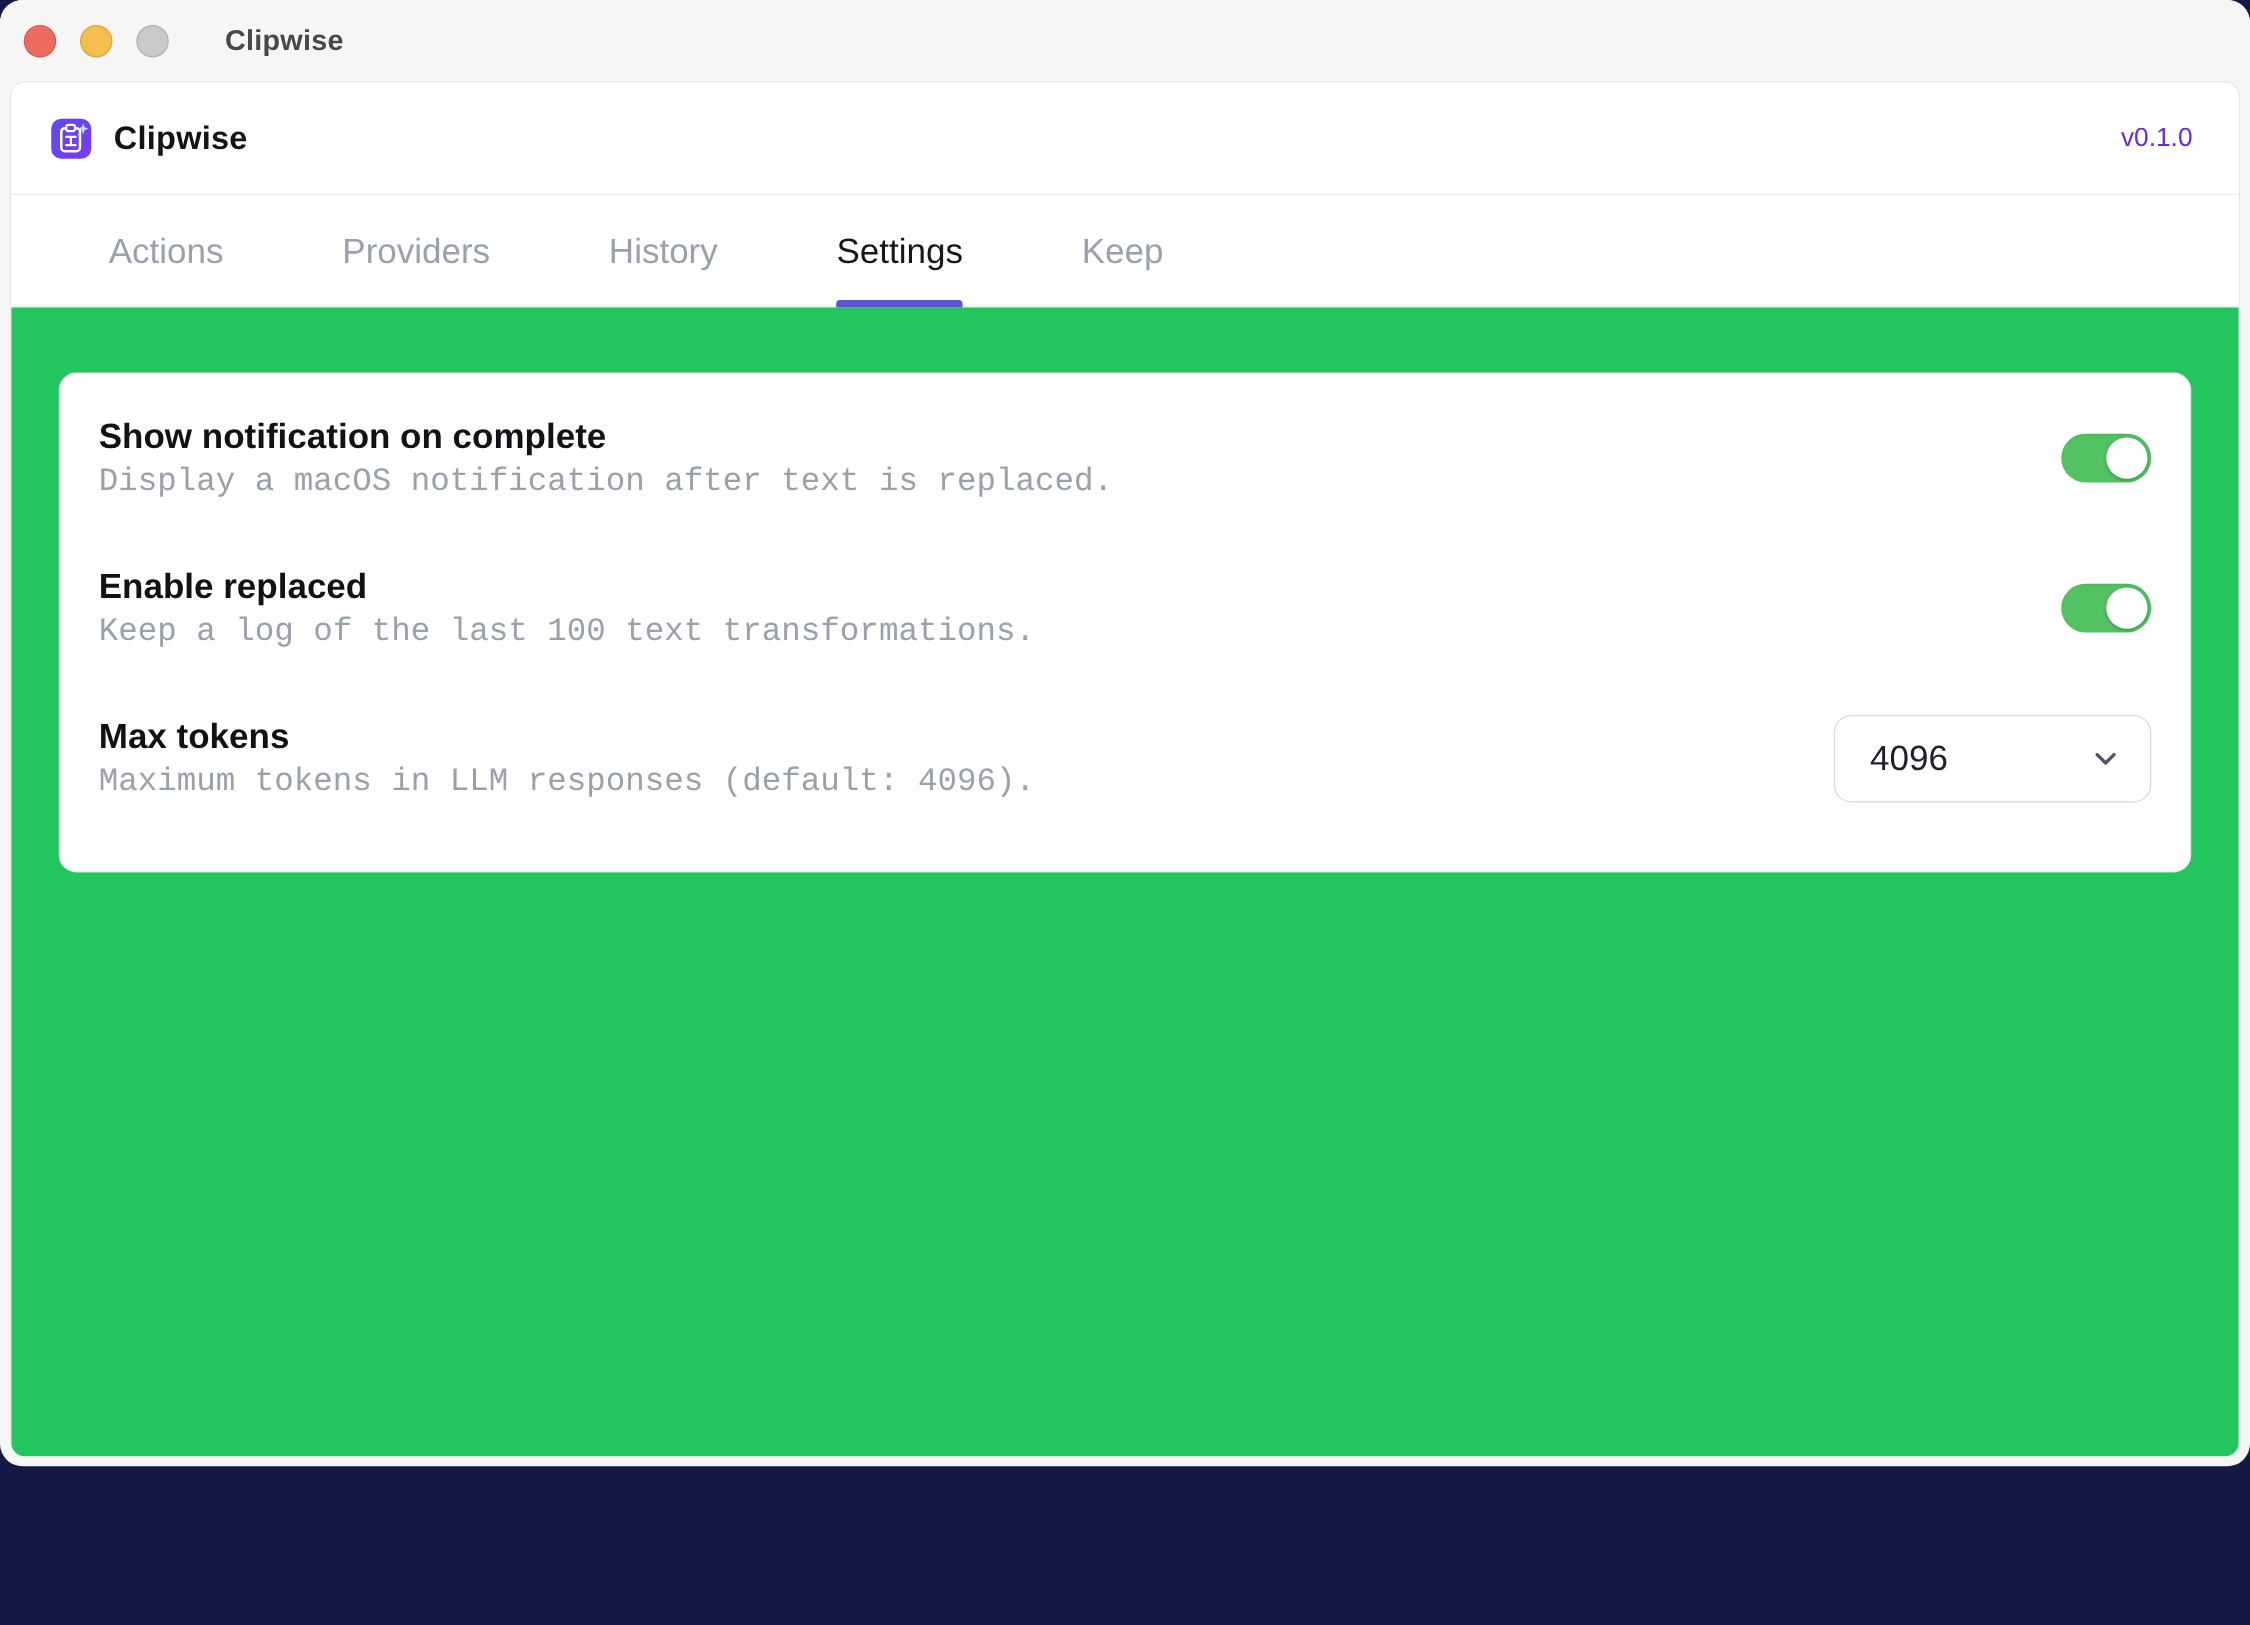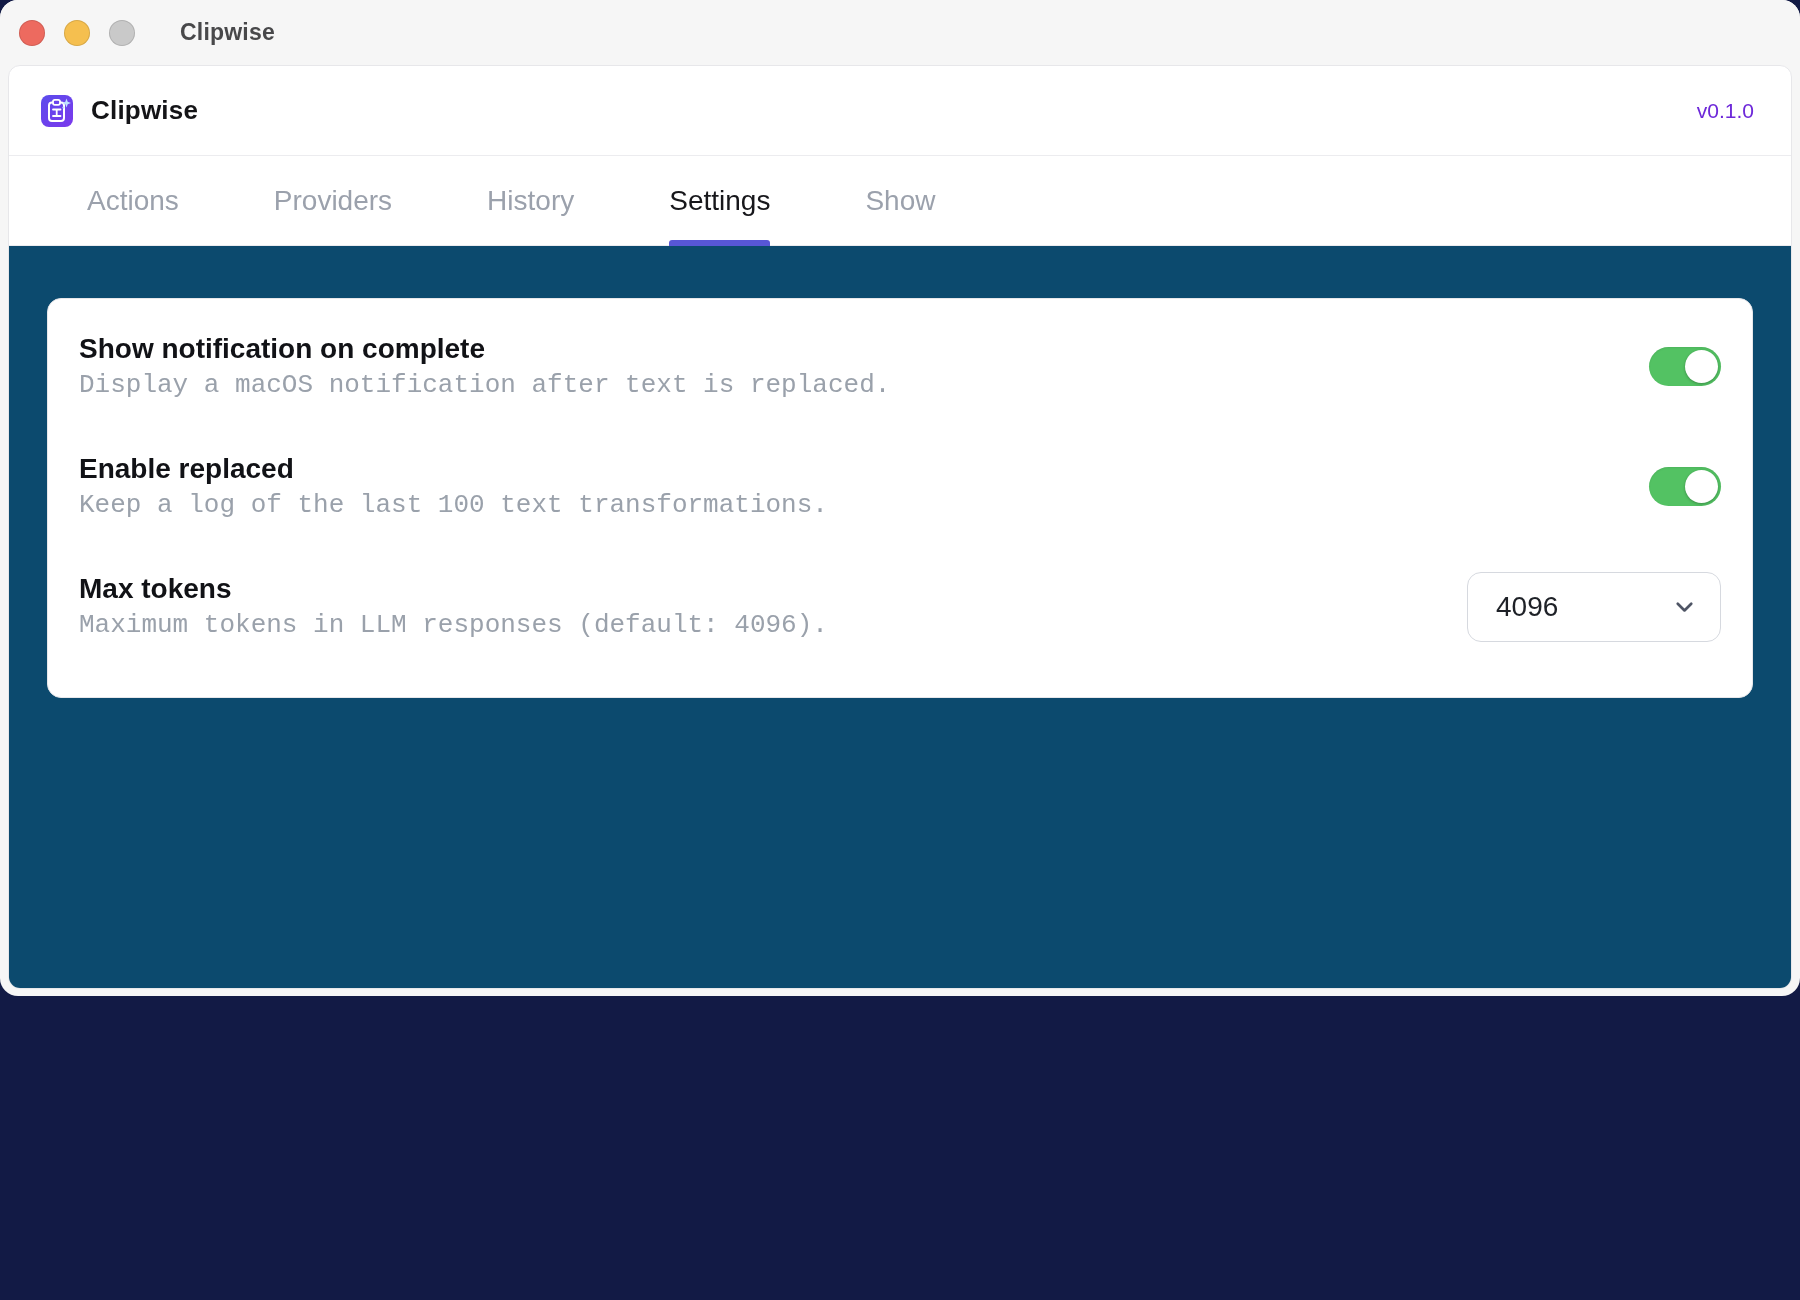--- a/index.html
+++ b/index.html
@@ -4,21 +4,21 @@
 <style>
   * { margin:0; padding:0; box-sizing:border-box; }
   html,body { width:1800px; height:1300px; overflow:hidden; }
   body {
     background:#121a45; 
     font-family:"Liberation Sans","DejaVu Sans",sans-serif;
     cursor:default;
     -webkit-font-smoothing:antialiased;
   }
   .window {
-    width:1800px; height:996px;
+    width:1800px; height:1173px;
     border-radius:18px;
     background:#f6f6f6;
     overflow:hidden;
     display:flex; flex-direction:column;
   }
   
   .titlebar {
     height:65px; flex:0 0 65px;
     display:flex; align-items:center;
     padding-left:19px;
@@ -84,21 +84,21 @@
     margin-left:40px;
   }
   .tab.active { color:#17171b; }
   .tab.active::after {
     content:"";
     position:absolute; left:0; right:0; bottom:-1px;
     height:6px; border-radius:3px 3px 0 0;
     background:#5856d6;
   }
   
-  .content { flex:1 1 auto; padding:52px 38px; background:#0c4a6e; }
+  .content { flex:1 1 auto; padding:52px 38px; background:#22c55e; }
   .card {
     border:1px solid #e7e7ea;
     border-radius:14px;
     padding:32px 31px 39px 31px;
     background:#fff;
   }
   .row {
     display:flex; align-items:center; justify-content:space-between;
     margin-bottom:49px;
   }
@@ -167,21 +167,21 @@
       <div class="app-name">Clipwise</div>
       <div class="spacer"></div>
       <div class="version">v0.1.0</div>
     </div>
 
     <div class="tabs">
       <div class="tab">Actions</div>
       <div class="tab">Providers</div>
       <div class="tab">History</div>
       <div class="tab active">Settings</div>
-      <div class="tab">Show</div>
+      <div class="tab">Keep</div>
     </div>
 
     <div class="content">
       <div class="card">
 
         <div class="row">
           <div>
             <div class="row-title">Show notification on complete</div>
             <div class="row-desc">Display a macOS notification after text is replaced.</div>
           </div>

